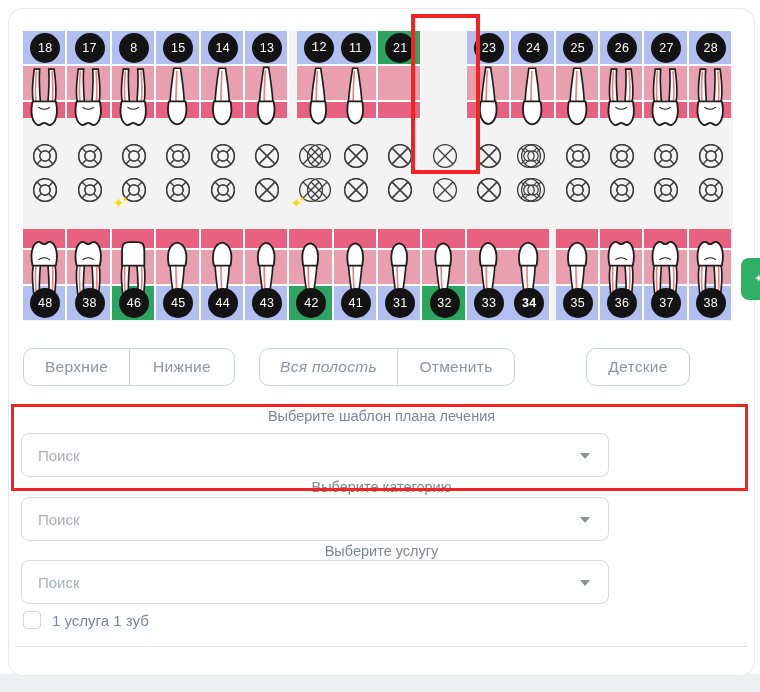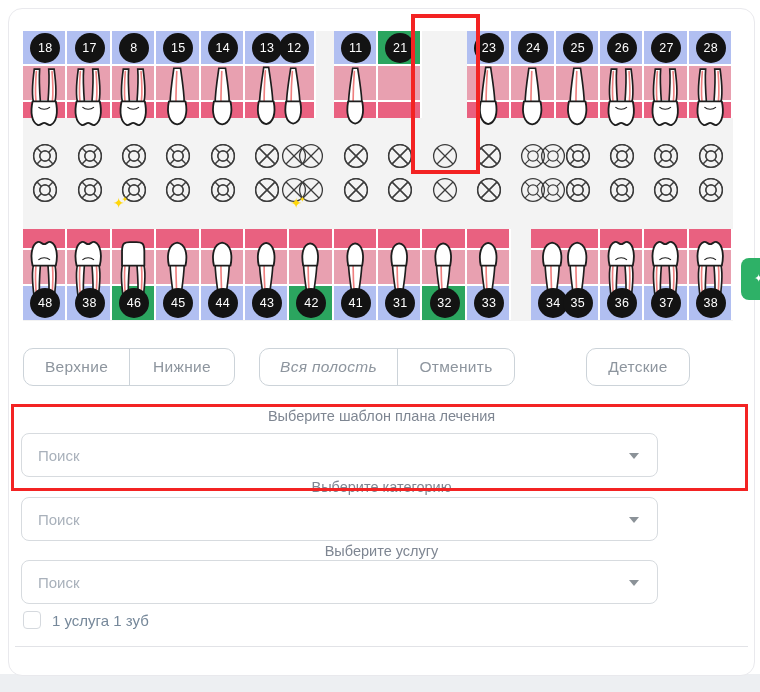--- a/index.html
+++ b/index.html
@@ -46,21 +46,21 @@
     font-family:"Liberation Sans", sans-serif;cursor:pointer;padding:0;
   }
   .btn-group button + button{border-left:1px solid #ccd3d9;}
   .g1{left:14px;} .g1 button{width:105px;}
   .g2{left:250px;} .g2 .b-whole{width:137px;font-style:italic;} .g2 .b-cancel{width:117px;}
   .g3{left:577px;} .g3 button{width:102px;}
   
   .sec-label{position:absolute;left:0;right:0;text-align:center;color:#7e8692;font-size:14.5px;z-index:2;}
   .l1{top:399px;} .l2{top:470px;} .l3{top:534px;}
   .select{
-    position:absolute;left:12px;width:637px;height:44px;background:#fff;
+    position:absolute;left:12px;width:588px;height:44px;background:#fff;
     border:1px solid #d7dbdf;border-radius:8px;box-sizing:border-box;z-index:2;
   }
   .sel1{top:424px;} .sel2{top:488px;} .sel3{top:551px;}
   .select input{
     width:100%;height:100%;border:none;outline:none;background:transparent;
     padding:0 40px 0 16px;box-sizing:border-box;font-size:15px;color:#555;
     font-family:"Liberation Sans", sans-serif;
   }
   .select input::placeholder{color:#a9b1bb;opacity:1;}
   .caret{
@@ -247,21 +247,21 @@
             <circle cx="13" cy="13" r="11.4" fill="none" stroke="#3c3c3c" stroke-width="1.3"></circle>
             <line x1="5" y1="5" x2="21" y2="21" stroke="#3c3c3c" stroke-width="1.3"></line>
             <line x1="21" y1="5" x2="5" y2="21" stroke="#3c3c3c" stroke-width="1.3"></line>
           </svg></div>
         <div class="surf s2"><svg viewBox="0 0 26 26" width="26" height="26">
             <circle cx="13" cy="13" r="11.4" fill="none" stroke="#3c3c3c" stroke-width="1.3"></circle>
             <line x1="5" y1="5" x2="21" y2="21" stroke="#3c3c3c" stroke-width="1.3"></line>
             <line x1="21" y1="5" x2="5" y2="21" stroke="#3c3c3c" stroke-width="1.3"></line>
           </svg></div>
       </div>
-      <div class="tcol" style="left: 249px; width: 44.375px;">
+      <div class="tcol" style="left: 274px; width: 44.375px; font-family: Liberation Mono, monospace;">
         <div class="cell cnum" style="background:#b1bff1"></div>
         <div class="cell cb1" style="background:#e8a0b0"></div>
         <div class="cell cb2" style="background:#e96180"></div>
         <div class="badge up">12</div>
         <div class="tooth-up"><svg viewBox="0 0 44 78" width="100%" height="100%" preserveAspectRatio="xMidYMid meet">
             <path d="M19,3 C17,16 14,34 14,45 L30,45 C30,34 27,16 25,3 Z" fill="#ffffff" stroke="#1d1d1d" stroke-width="2"></path>
             <path d="M21,7 C20,20 19.5,32 19.5,43" fill="none" stroke="#ef8080" stroke-width="2" stroke-linecap="round"></path>
             <path d="M13.5,43 C11,57 13,68.5 22,70 C31,68.5 33,57 30.5,43 Z" fill="#ffffff" stroke="#1d1d1d" stroke-width="2.2" stroke-linejoin="round"></path>
           </svg></div>
         <div class="surf s1"><svg viewBox="0 0 26 26" width="26" height="26">
@@ -741,21 +741,21 @@
             <circle cx="13" cy="13" r="11.4" fill="none" stroke="#3c3c3c" stroke-width="1.3"></circle>
             <line x1="5" y1="5" x2="21" y2="21" stroke="#3c3c3c" stroke-width="1.3"></line>
             <line x1="21" y1="5" x2="5" y2="21" stroke="#3c3c3c" stroke-width="1.3"></line>
           </svg></div>
         <div class="surf s2"><svg viewBox="0 0 26 26" width="26" height="26">
             <circle cx="13" cy="13" r="11.4" fill="none" stroke="#3c3c3c" stroke-width="1.3"></circle>
             <line x1="5" y1="5" x2="21" y2="21" stroke="#3c3c3c" stroke-width="1.3"></line>
             <line x1="21" y1="5" x2="5" y2="21" stroke="#3c3c3c" stroke-width="1.3"></line>
           </svg></div>
       </div>
-      <div class="tcol" style="left: 508px; width: 44.375px;">
+      <div class="tcol" style="left: 484px; width: 44.375px; font-weight: bold;">
         <div class="cell cb3" style="background:#e96180"></div>
         <div class="cell cb4" style="background:#e8a0b0"></div>
         <div class="cell cnumlow" style="background:#b1bff1"></div>
         <div class="badge low">34</div>
         <div class="tooth-low"><svg viewBox="0 0 44 78" width="100%" height="100%" preserveAspectRatio="xMidYMid meet">
             <path d="M18,3 C16,17 13.5,33 13.5,45 L30.5,45 C30.5,33 28,17 26,3 Z" fill="#ffffff" stroke="#1d1d1d" stroke-width="2"></path>
             <path d="M21.5,7 C21,20 20.5,32 20.5,43" fill="none" stroke="#ef8080" stroke-width="2" stroke-linecap="round"></path>
             <path d="M12,43 C9,57 12,69.5 22,71 C32,69.5 35,57 32,43 Z" fill="#ffffff" stroke="#1d1d1d" stroke-width="2.2" stroke-linejoin="round"></path>
           </svg></div>
         <div class="surf s1"><svg viewBox="0 0 26 26" width="26" height="26">

